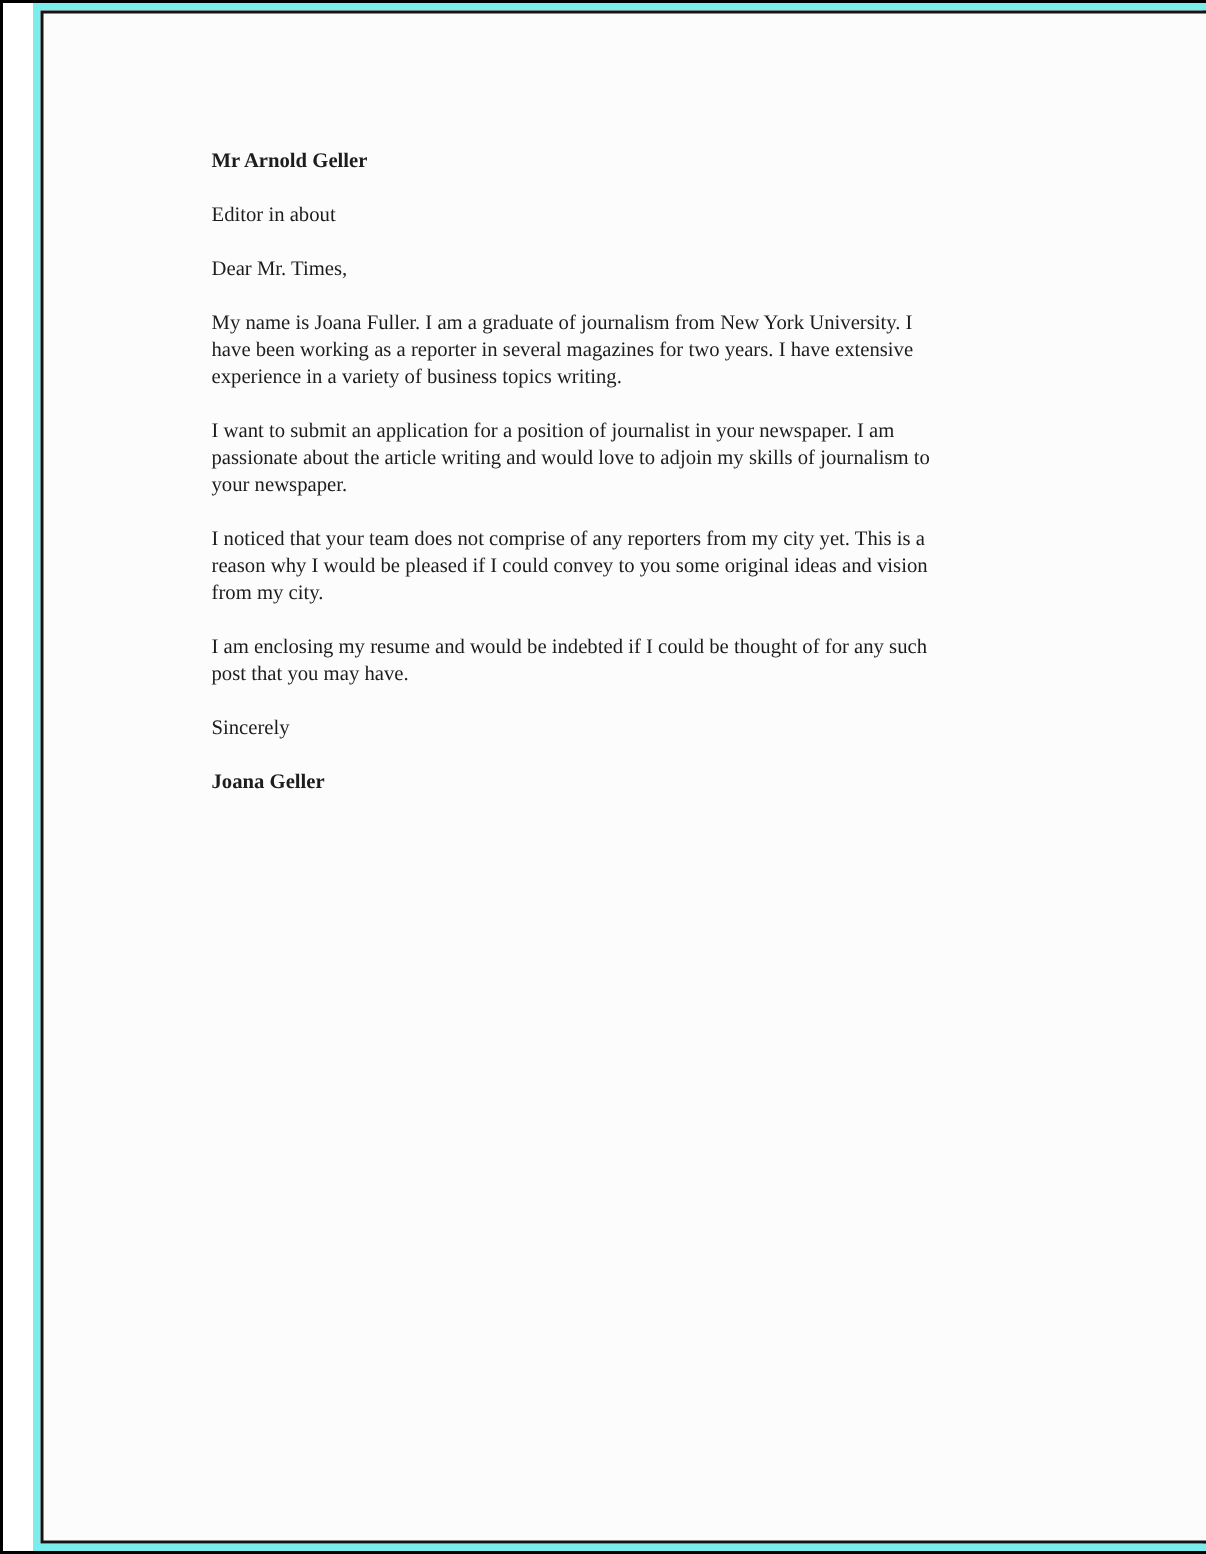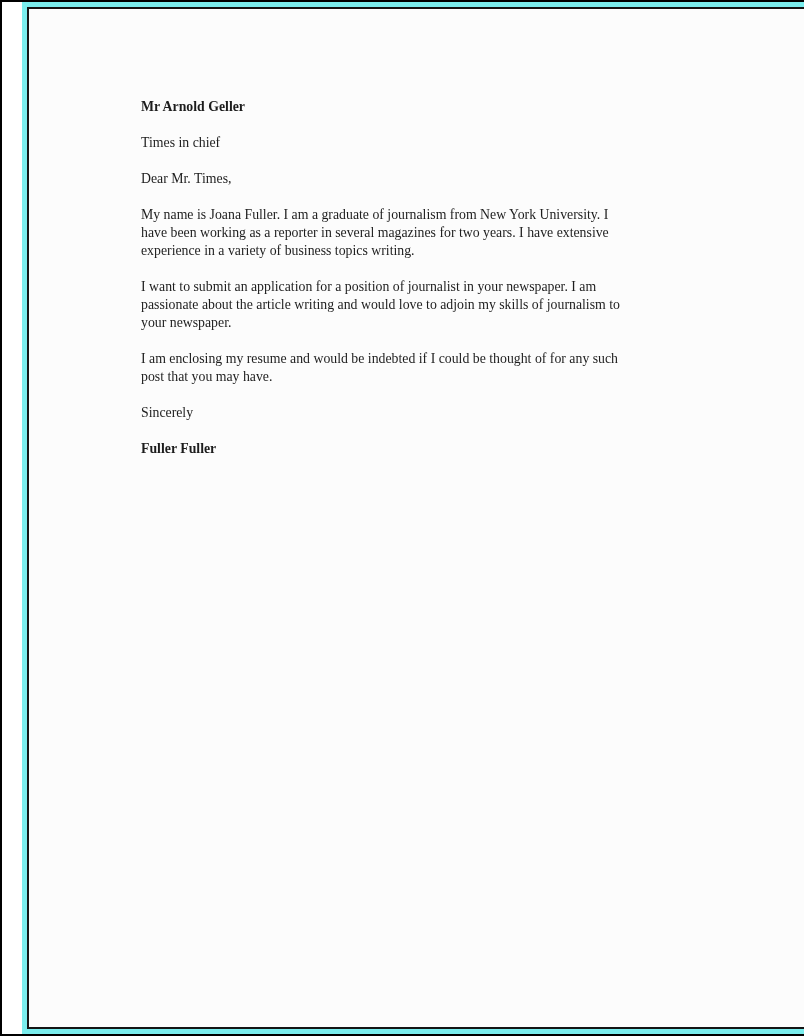--- a/index.html
+++ b/index.html
@@ -50,38 +50,41 @@
 </head>
 <body>
 
 <div class="frame-outer">
   <div class="frame-accent">
     <div class="frame-inner">
       <div class="letter">
 
         <div class="block bold">Mr Arnold Geller</div>
 
-        <div class="block">Times in chief</div>
+        <div class="block">Editor in about</div>
 
 
 
         <div class="block">Dear Mr. Times,</div>
 
         <div class="block">My name is Joana Fuller. I am a graduate of journalism from New York University. I
 have been working as a reporter in several magazines for two years. I have extensive
 experience in a variety of business topics writing.</div>
 
         <div class="block">I want to submit an application for a position of journalist in your newspaper. I am
 passionate about the article writing and would love to adjoin my skills of journalism to
 your newspaper.</div>
 
+        <div class="block">I noticed that your team does not comprise of any reporters from my city yet. This is a
+reason why I would be pleased if I could convey to you some original ideas and vision
+from my city.</div>
 
         <div class="block">I am enclosing my resume and would be indebted if I could be thought of for any such
 post that you may have.</div>
 
         <div class="block">Sincerely</div>
 
-        <div class="block bold">Fuller Fuller</div>
+        <div class="block bold">Joana Geller</div>
 
       </div>
     </div>
   </div>
 </div>
 
 </body></html>

